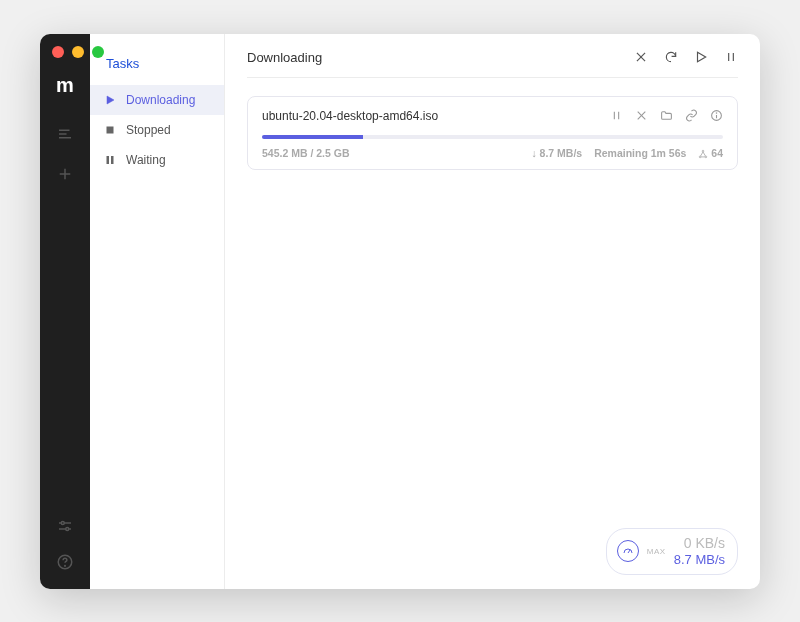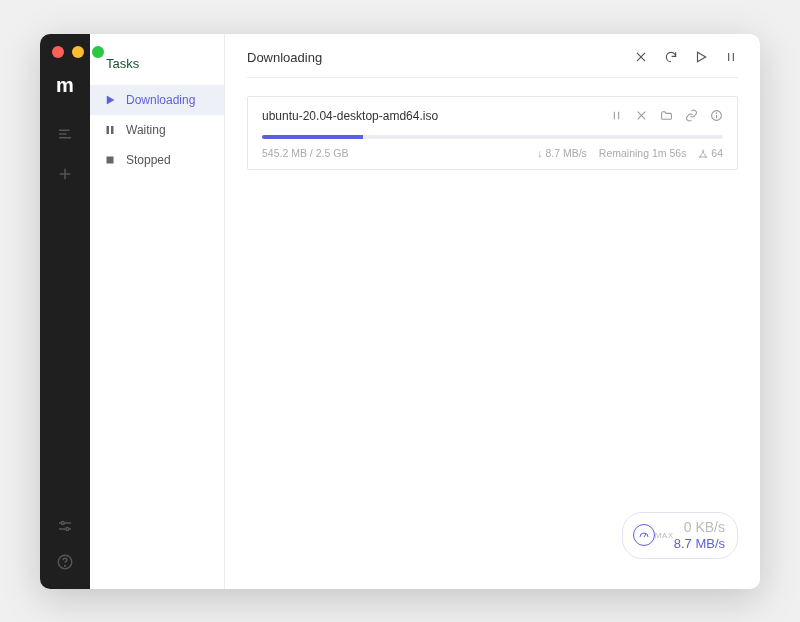--- a/index.html
+++ b/index.html
@@ -49,21 +49,21 @@
 
 .sidebar {
   width: 135px;
   border-right: 1px solid #ececec;
   padding-top: 16px;
 }
 .sidebar-title {
   font-size: 13px;
   font-weight: 500;
   padding: 6px 16px 14px;
-  color: #14532d;
+  color: #1d4ed8;
 }
 .nav-item {
   display: flex;
   align-items: center;
   gap: 10px;
   padding: 8px 14px;
   font-size: 12px;
   color: #555;
   cursor: pointer;
 }
@@ -97,21 +97,21 @@
   display: flex;
   gap: 16px;
   align-items: center;
 }
 .icon-btn { cursor: pointer; display: flex; align-items: center; justify-content: center; color: #666; }
 .icon-btn svg { stroke: #555; }
 
 .task-card {
   margin-top: 18px;
   border: 1px solid #e6e6ee;
-  border-radius: 2px;
+  border-radius: 8px;
   padding: 12px 14px 10px;
 }
 .task-top {
   display: flex;
   align-items: center;
 }
 .task-name {
   font-size: 12px;
   color: #333;
 }
@@ -132,33 +132,34 @@
   height: 100%;
   background: #5b5fe0;
   width: 22%;
 }
 .task-meta {
   display: flex;
   margin-top: 8px;
   font-size: 10.5px;
   color: #aaa;
   gap: 28px;
+  font-weight: bold;
 }
 .task-meta .right { margin-left: auto; display: flex; gap: 12px; }
 
 .speed-pill {
   position: absolute;
   right: 22px;
-  bottom: 30px;
+  bottom: 14px;
   border: 1px solid #e2e4f2;
   border-radius: 20px;
   padding: 6px 12px 6px 10px;
   display: flex;
   align-items: center;
-  gap: 0;
+  gap: 8px;
   font-size: 10px;
 }
 .speed-icon {
   width: 22px; height: 22px; border-radius: 50%;
   border: 1.5px solid #5b5fe0;
   display: flex; align-items: center; justify-content: center;
 }
 .speed-texts { display: flex; flex-direction: column; align-items: flex-end; line-height: 1.2; }
 .speed-max { color: #bbb; font-size: 8px; letter-spacing: 0.5px; }
 .speed-up { color: #bbb; font-size: 14px; }
@@ -213,30 +214,30 @@
   <div class="sidebar">
     <div class="sidebar-title">Tasks</div>
     <div class="nav-item active">
       <svg width="12" height="12" viewBox="0 0 24 24" fill="#5b5fe0" stroke="none">
           <polygon points="6,4 20,12 6,20"></polygon>
         </svg>
       <span>Downloading</span>
     </div>
     <div class="nav-item">
       <svg width="12" height="12" viewBox="0 0 24 24" fill="#666" stroke="none">
+          <rect x="5" y="5" width="14" height="14"></rect>
+        </svg>
+      <span>Stopped</span>
+    </div>
+    <div class="nav-item">
+      <svg width="12" height="12" viewBox="0 0 24 24" fill="#666" stroke="none">
           <rect x="5" y="4" width="5" height="16"></rect>
           <rect x="14" y="4" width="5" height="16"></rect>
         </svg>
       <span>Waiting</span>
-    </div>
-    <div class="nav-item">
-      <svg width="12" height="12" viewBox="0 0 24 24" fill="#666" stroke="none">
-          <rect x="5" y="5" width="14" height="14"></rect>
-        </svg>
-      <span>Stopped</span>
     </div>
   </div>
 
   <div class="main">
     <div class="main-header">
       <div class="main-title">Downloading</div>
       <div class="header-actions">
         <div class="icon-btn">
           <svg width="14" height="14" viewBox="0 0 24 24" fill="none" stroke-width="2">
               <line x1="5" y1="5" x2="19" y2="19"></line>

